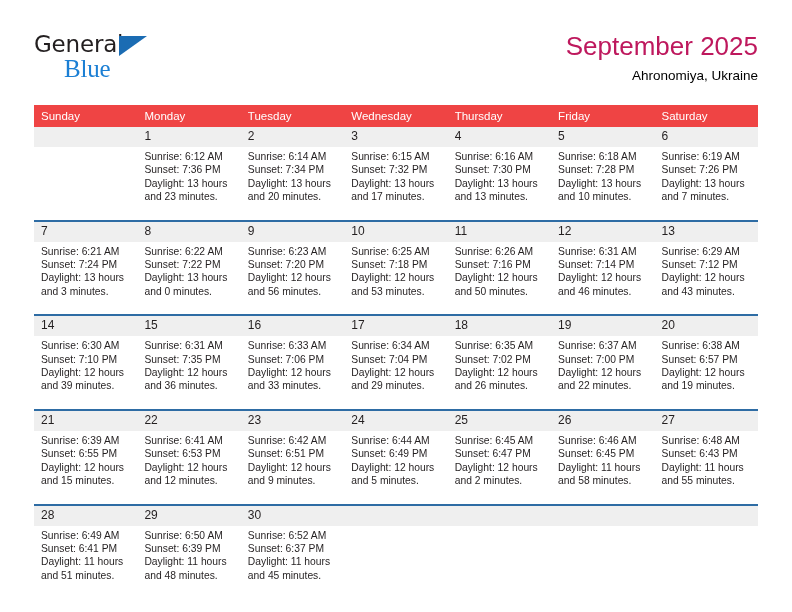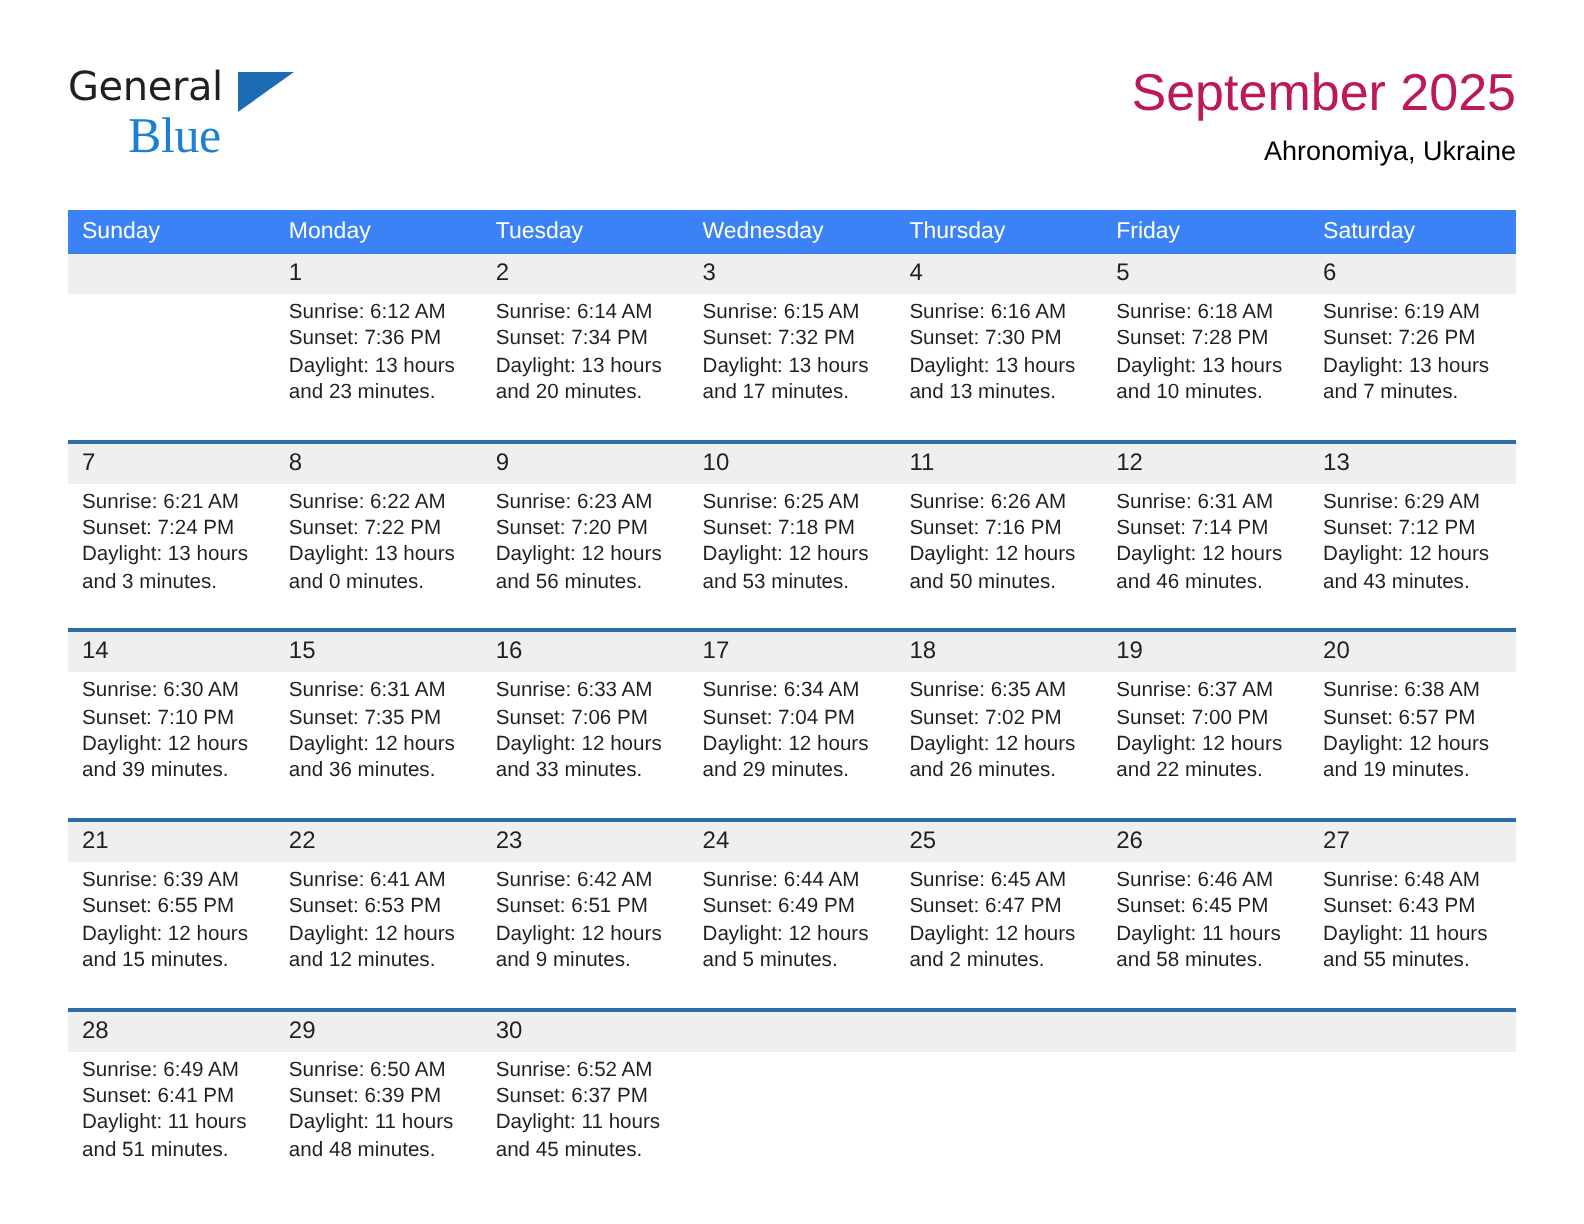--- a/index.html
+++ b/index.html
@@ -33,21 +33,21 @@
     position: absolute;
     left: 0;
     top: 0;
     width: 230px;
     height: 58px;
   }
   .logo-general {
     position: absolute;
     left: 0;
     top: 1px;
-    font-size: 20px;
+    font-size: 23px;
     letter-spacing: -0.2px;
     color: #231f20;
     font-family: "DejaVu Sans", sans-serif;
   }
   .logo-tri {
     position: absolute;
     left: 85px;
     top: 6px;
     width: 0;
     height: 0;
@@ -95,21 +95,21 @@
   
   .calendar {
     position: absolute;
     left: 34px;
     top: 105px;
     width: 724px;
     border-collapse: collapse;
     table-layout: fixed;
   }
   .calendar th {
-    background: #3b82f6;
+    background: #ef4444;
     color: #ffffff;
     font-size: 11.5px;
     font-weight: normal;
     text-align: left;
     padding: 5px 0 5px 7px;
     height: 11px;
     border: none;
   }
   .calendar td {
     vertical-align: top;

